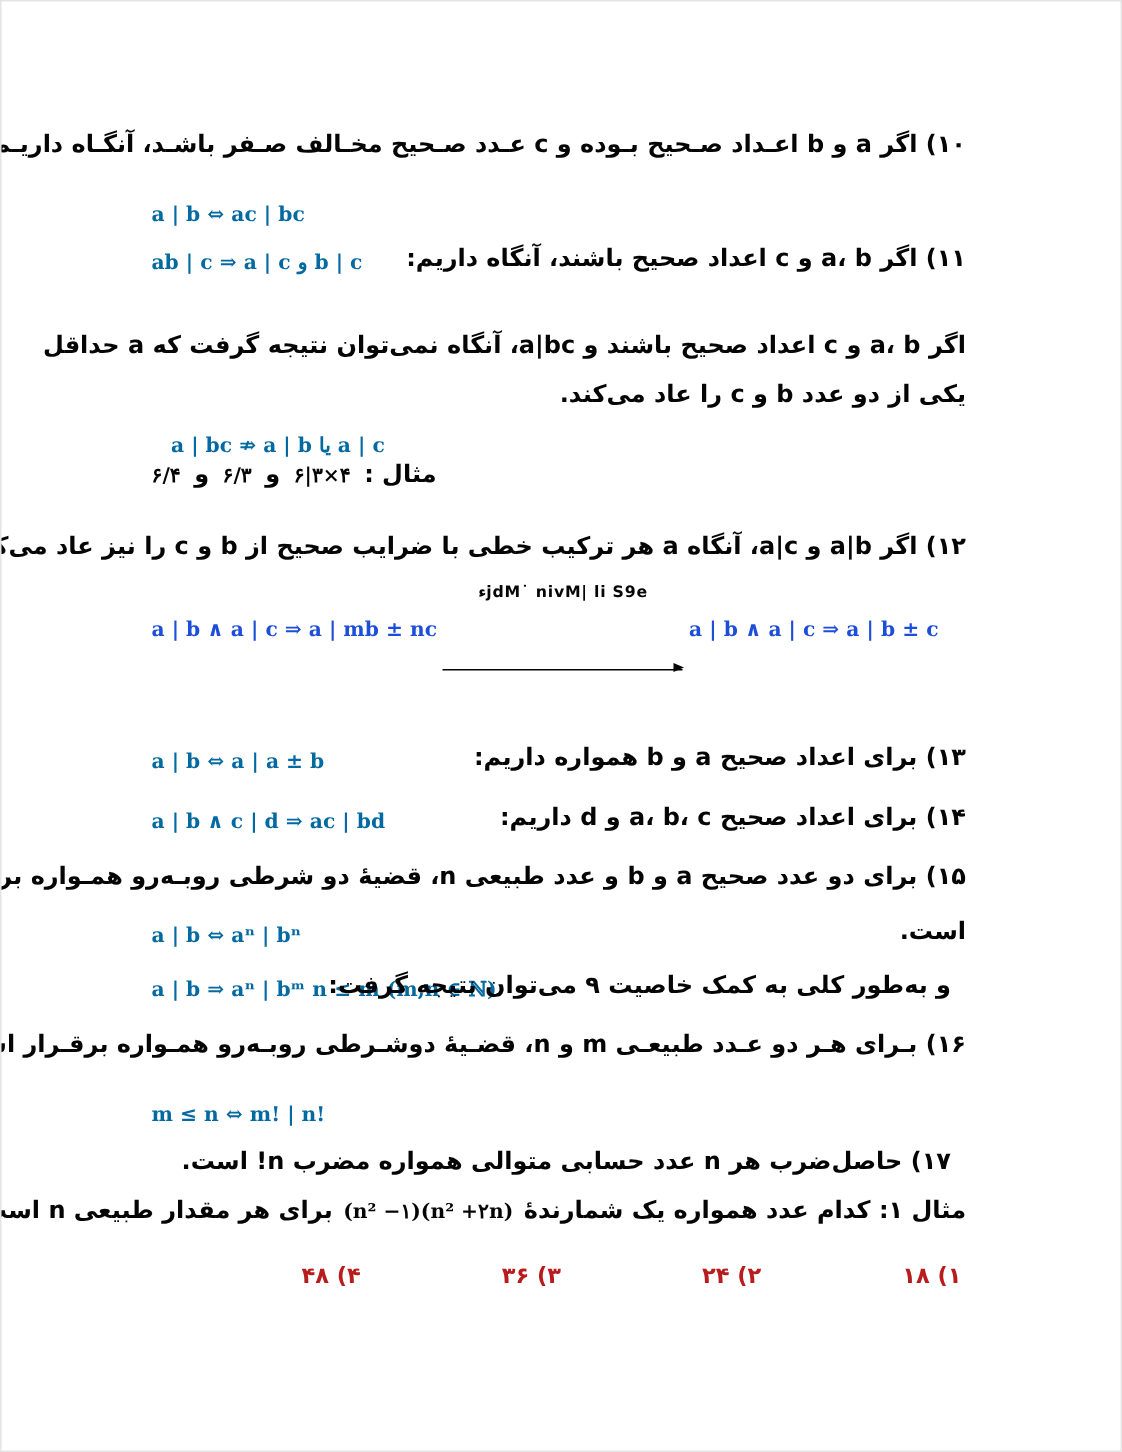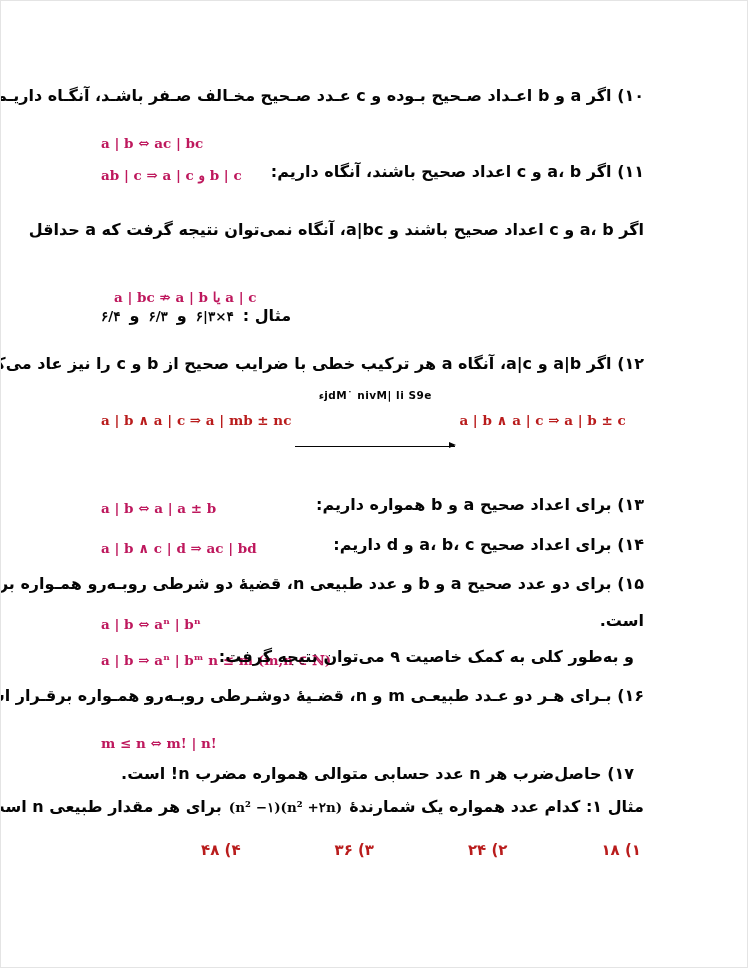--- a/index.html
+++ b/index.html
@@ -24,21 +24,21 @@
     white-space:nowrap;
     font-family:"DejaVu Sans", sans-serif;
   }
   .math{
     position:absolute;
     direction:ltr;
     unicode-bidi:isolate;
     font-weight:700;
     font-size:13.5px;
     line-height:18px;
-    color:#be185d;
+    color:#0369a1;
     white-space:nowrap;
     font-family:"DejaVu Serif","Liberation Serif", serif;
   }
   .tok-row{
     position:absolute;
     display:flex;
     direction:rtl;
     align-items:baseline;
     gap:9px;
     color:#050505;
@@ -55,21 +55,21 @@
     direction:ltr;unicode-bidi:isolate;
   }
   .f12-row{
     position:absolute;
     display:flex;
     direction:ltr;
     align-items:center;
     gap:2px;
   }
   .f12-row .part{
-    font-weight:700;font-size:13.5px;color:#b91c1c;
+    font-weight:700;font-size:13.5px;color:#1d4ed8;
     font-family:"DejaVu Serif","Liberation Serif", serif;
     direction:ltr;unicode-bidi:isolate;white-space:nowrap;
   }
   .arrow{
     display:flex;flex-direction:column;align-items:center;
     margin:0 2px;position:relative;top:-2px;gap:44px;
   }
   .arrow .label{
     font-weight:700;font-size:10.5px;line-height:12px;color:#050505;
     font-family:"DejaVu Sans", sans-serif;
@@ -106,20 +106,21 @@
 <div class="page">
 
   <div class="fa" style="top:84px;right:103px;">۱۰) اگر a و b اعـداد صـحیح بـوده و c عـدد صـحیح مخـالف صـفر باشـد، آنگـاه داریـم:</div>
 
   <div class="math" style="top:133px;left:100px;">a | b ⇔ ac | bc</div>
 
   <div class="math" style="top:165px;left:100px;">ab | c ⇒ a | c  و  b | c</div>
   <div class="fa" style="top:160px;right:103px;text-align:right;">۱۱) اگر a، b و c اعداد صحیح باشند، آنگاه داریم:</div>
 
   <div class="fa" style="top:218px;right:103px;">اگر a، b و c اعداد صحیح باشند و a|bc، آنگاه نمی‌توان نتیجه گرفت که a حداقل</div>
+  <div class="fa" style="top:251px;right:103px;">یکی از دو عدد b و c را عاد می‌کند.</div>
 
   <div class="math" style="top:287px;left:113px;">a | bc ⇏ a | b یا a | c</div>
 
   <div class="tok-row" style="top:305px;left:100px;">
     <span class="fa-tok">مثال :</span>
     <span class="math-tok">۶|۳×۴</span>
     <span class="fa-tok">و</span>
     <span class="math-tok">۶/۳</span>
     <span class="fa-tok">و</span>
     <span class="math-tok">۶/۴</span>

